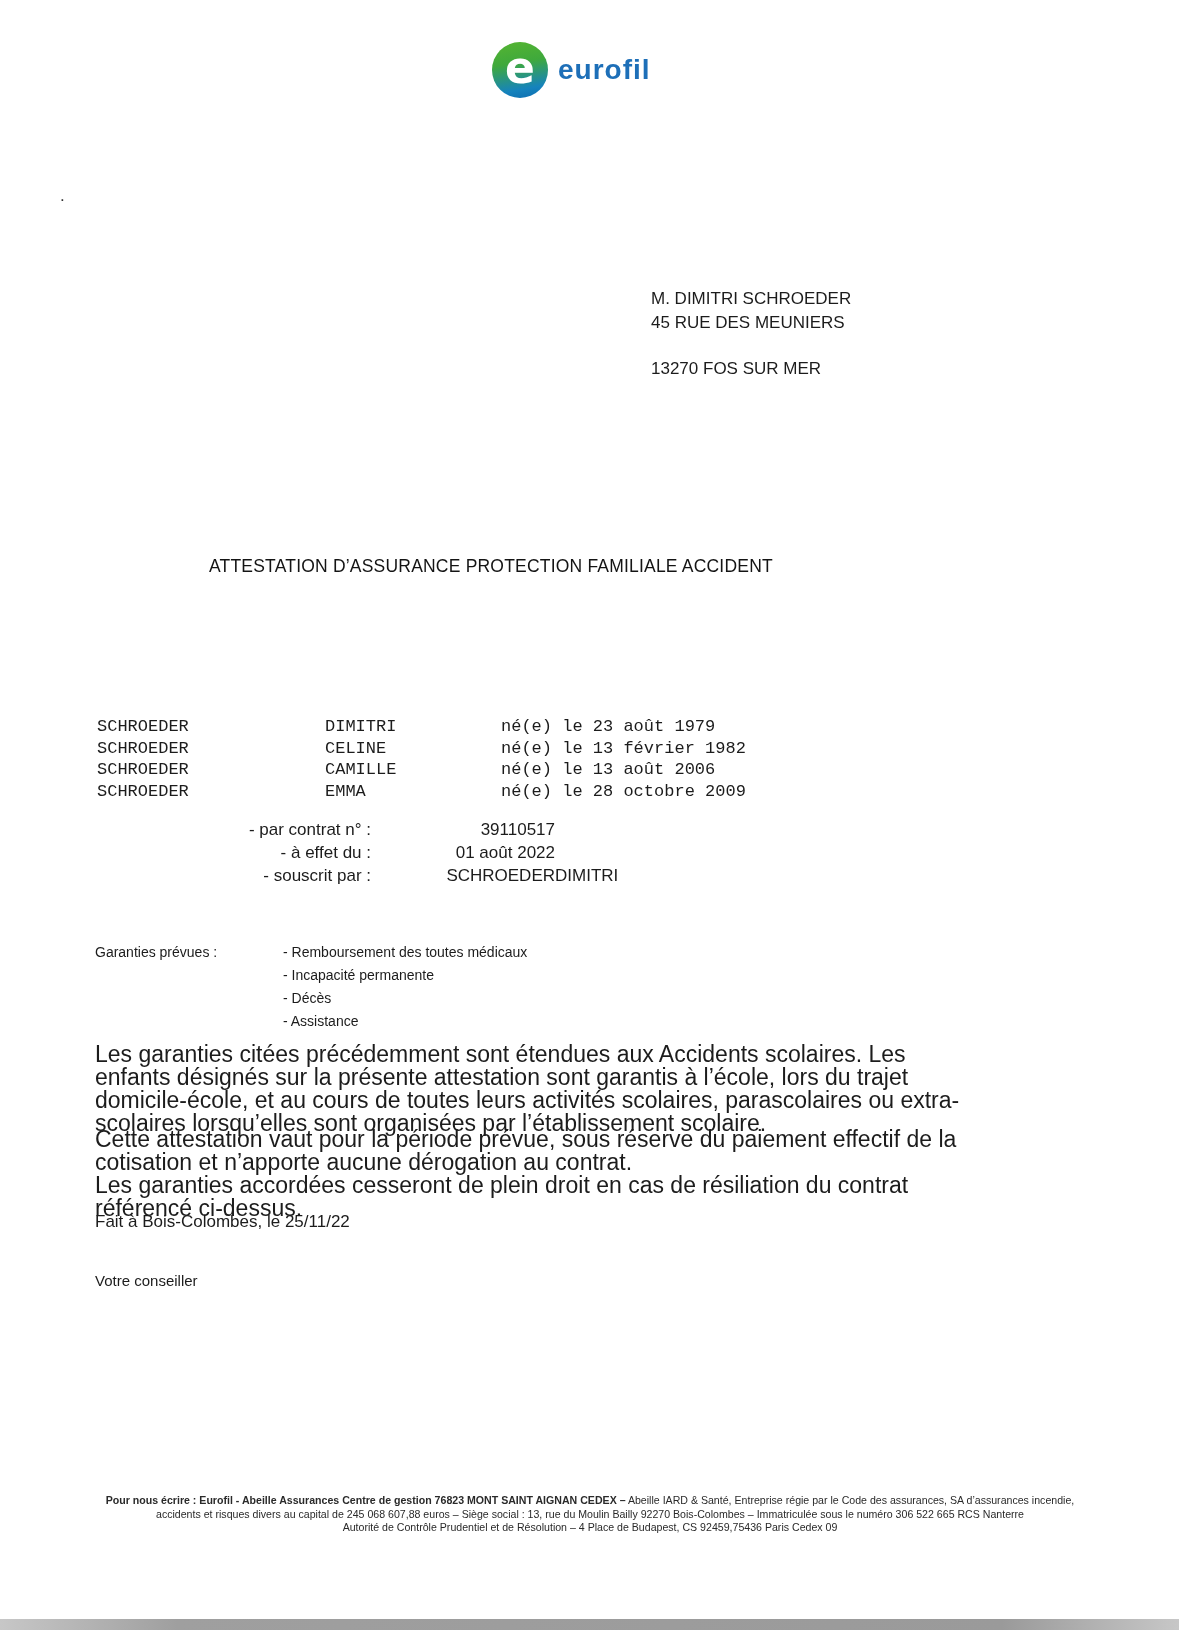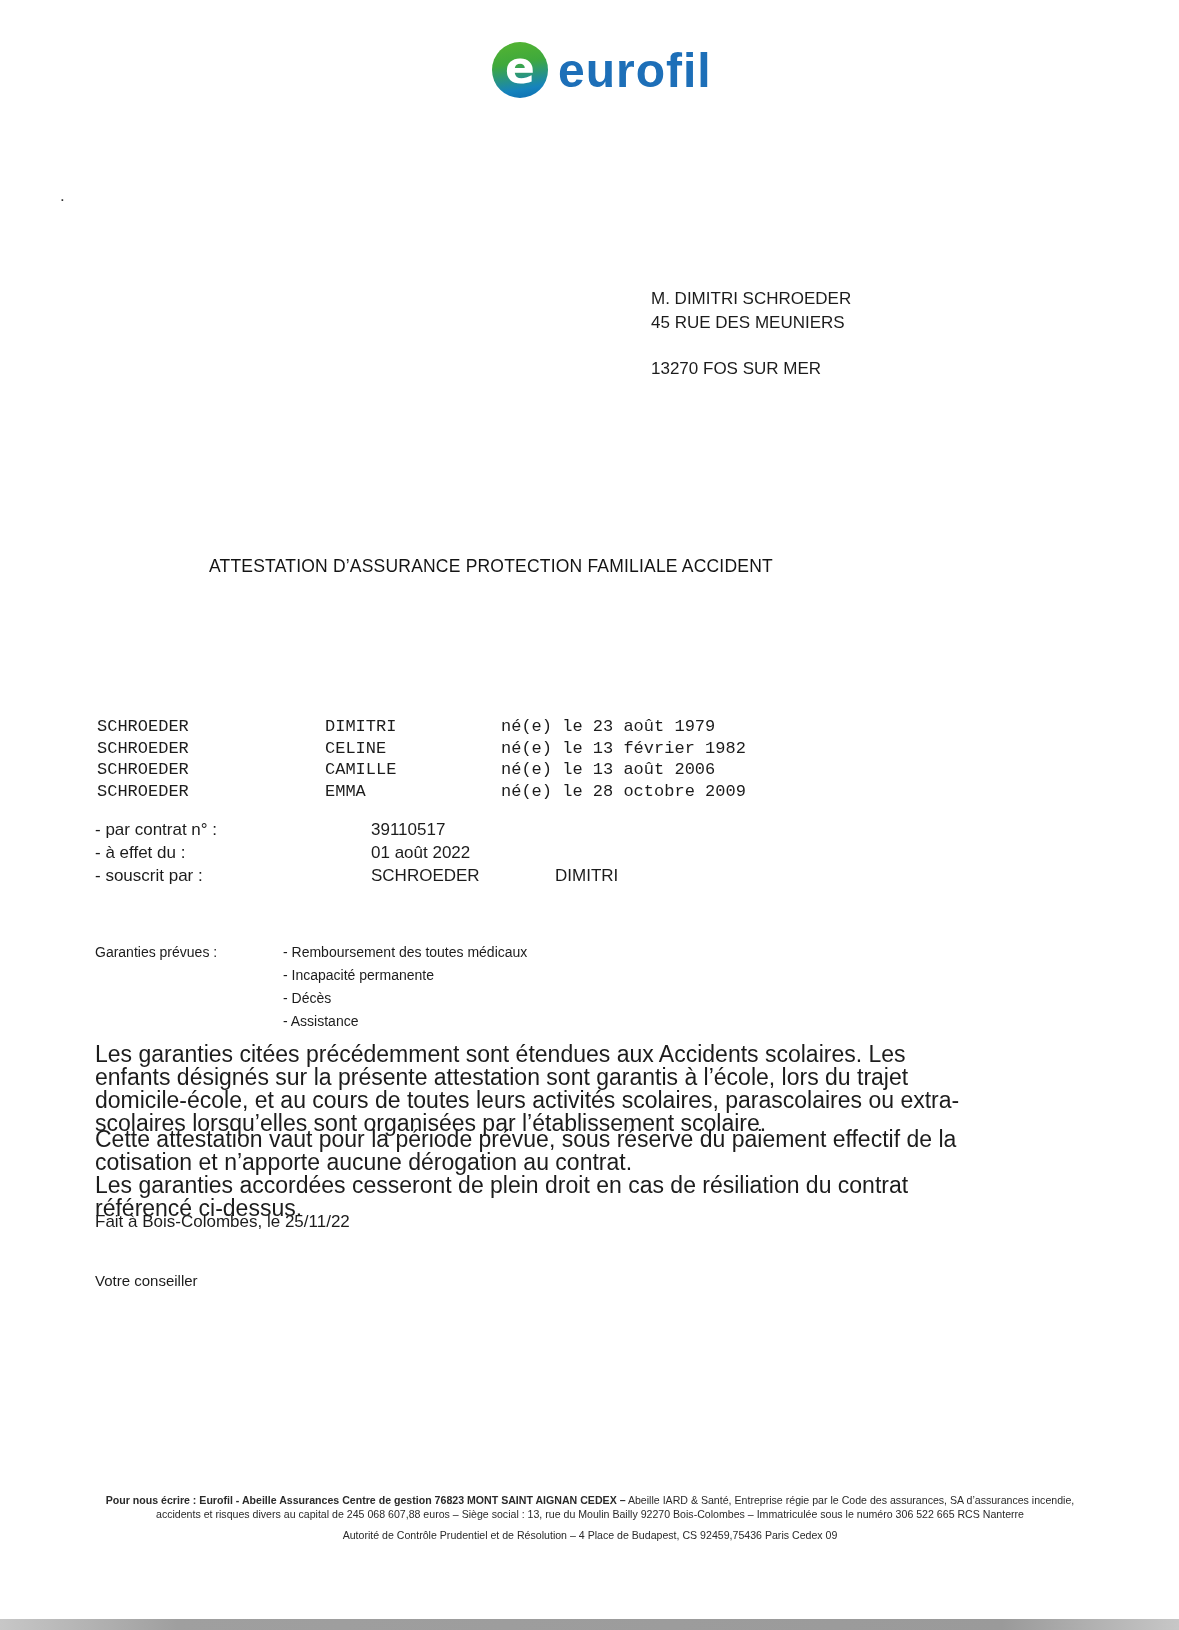--- a/index.html
+++ b/index.html
@@ -37,21 +37,21 @@
   .logo-badge span {
     color: #ffffff;
     font-size: 44px;
     font-weight: bold;
     line-height: 1;
     transform: translateY(-2px);
     font-family: "DejaVu Sans", sans-serif;
   }
   .logo-word {
     color: #1d6fb8;
-    font-size: 48px;
+    font-size: 28px;
     font-weight: bold;
     letter-spacing: 1px;
     font-family: "Liberation Sans", sans-serif;
   }
 
   .stray-dot {
     position: absolute;
     left: 60px;
     top: 186px;
     font-size: 17px;
@@ -104,20 +104,21 @@
   }
   .person-row { display: grid; grid-template-columns: 228px 176px auto; }
 
   
   .contract {
     position: absolute;
     left: 95px;
     top: 818px;
     font-size: 17px;
     line-height: 23px;
+    text-align: right;
   }
   .contract-row { display: grid; grid-template-columns: 276px 184px auto; }
 
   
   .guarantees {
     position: absolute;
     left: 95px;
     top: 941px;
     font-size: 14px;
     line-height: 23px;
@@ -145,21 +146,21 @@
     position: absolute;
     left: 84px;
     top: 1494px;
     width: 1012px;
     font-size: 10.6px;
     line-height: 13.5px;
     text-align: center;
     color: #2a2a2a;
   }
   .footer .bold-part { font-weight: bold; }
-  .footer-line3 { margin-top: 8px; }
+  .footer-line3 { margin-top: 0; }
 
   .bottom-strip {
     position: absolute;
     left: 0;
     bottom: 0;
     width: 100%;
     height: 11px;
     background: linear-gradient(90deg, #c7c7c7 0%, #9f9f9f 15%, #9a9a9a 85%, #c7c7c7 100%);
   }
 </style>

